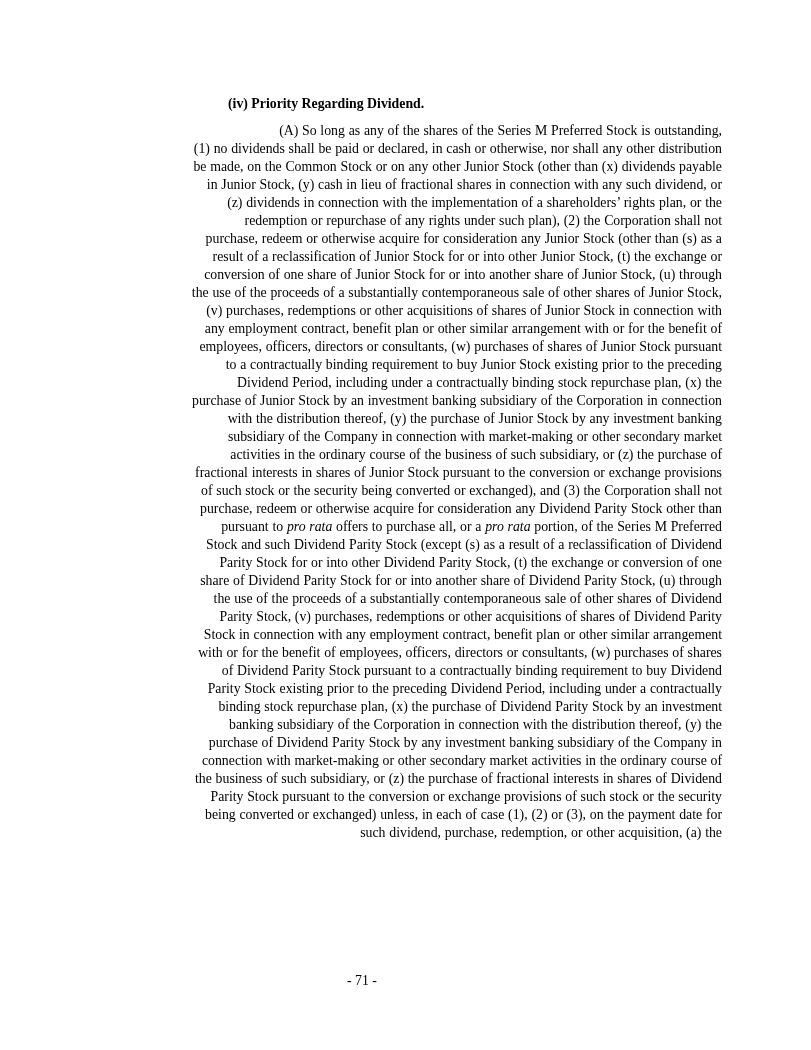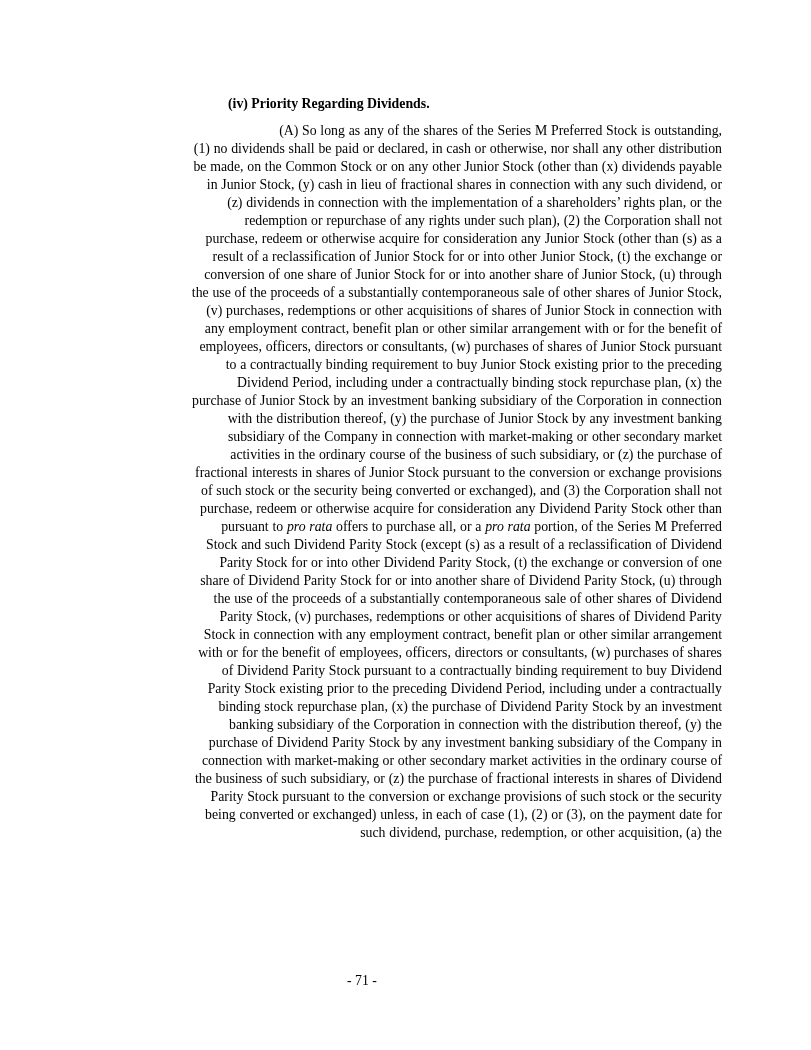--- a/index.html
+++ b/index.html
@@ -54,17 +54,17 @@
     text-align: center;
     font-size: 13.8px;
     line-height: 18px;
   }
 </style>
 </head>
 <body>
 
 <div class="page">
   <div class="content">
-    <div class="heading">(iv) Priority Regarding Dividends.</div>
+    <div class="heading">(iv) Priority Regarding Dividend.</div>
     <p class="body-paragraph"><span>(A) So long as any of the shares of the Series M Preferred Stock is outstanding, (1) no dividends shall be paid or declared, in cash or otherwise, nor shall any other distribution be made, on the Common Stock or on any other Junior Stock (other than (x) dividends payable in Junior Stock, (y) cash in lieu of fractional shares in connection with any such dividend, or (z) dividends in connection with the implementation of a shareholders’ rights plan, or the redemption or repurchase of any rights under such plan), (2) the Corporation shall not purchase, redeem or otherwise acquire for consideration any Junior Stock (other than (s) as a result of a reclassification of Junior Stock for or into other Junior Stock, (t) the exchange or conversion of one share of Junior Stock for or into another share of Junior Stock, (u) through the use of the proceeds of a substantially contemporaneous sale of other shares of Junior Stock, (v) purchases, redemptions or other acquisitions of shares of Junior Stock in connection with any employment contract, benefit plan or other similar arrangement with or for the benefit of employees, officers, directors or consultants, (w) purchases of shares of Junior Stock pursuant to a contractually binding requirement to buy Junior Stock existing prior to the preceding Dividend Period, including under a contractually binding stock repurchase plan, (x) the purchase of Junior Stock by an investment banking subsidiary of the Corporation in connection with the distribution thereof, (y) the purchase of Junior Stock by any investment banking subsidiary of the Company in connection with market-making or other secondary market activities in the ordinary course of the business of such subsidiary, or (z) the purchase of fractional interests in shares of Junior Stock pursuant to the conversion or exchange provisions of such stock or the security being converted or exchanged), and (3) the Corporation shall not purchase, redeem or otherwise acquire for consideration any Dividend Parity Stock other than pursuant to </span><span style="font-style: italic;">pro rata</span><span> offers to purchase all, or a </span><span style="font-style: italic;">pro rata</span><span> portion, of the Series M Preferred Stock and such Dividend Parity Stock (except (s) as a result of a reclassification of Dividend Parity Stock for or into other Dividend Parity Stock, (t) the exchange or conversion of one share of Dividend Parity Stock for or into another share of Dividend Parity Stock, (u) through the use of the proceeds of a substantially contemporaneous sale of other shares of Dividend Parity Stock, (v) purchases, redemptions or other acquisitions of shares of Dividend Parity Stock in connection with any employment contract, benefit plan or other similar arrangement with or for the benefit of employees, officers, directors or consultants, (w) purchases of shares of Dividend Parity Stock pursuant to a contractually binding requirement to buy Dividend Parity Stock existing prior to the preceding Dividend Period, including under a contractually binding stock repurchase plan, (x) the purchase of Dividend Parity Stock by an investment banking subsidiary of the Corporation in connection with the distribution thereof, (y) the purchase of Dividend Parity Stock by any investment banking subsidiary of the Company in connection with market-making or other secondary market activities in the ordinary course of the business of such subsidiary, or (z) the purchase of fractional interests in shares of Dividend Parity Stock pursuant to the conversion or exchange provisions of such stock or the security being converted or exchanged) unless, in each of case (1), (2) or (3), on the payment date for such dividend, purchase, redemption, or other acquisition, (a) the</span></p>
   </div>
   <div class="page-footer">- 71 -</div>
 </div>
 
 </body></html>

